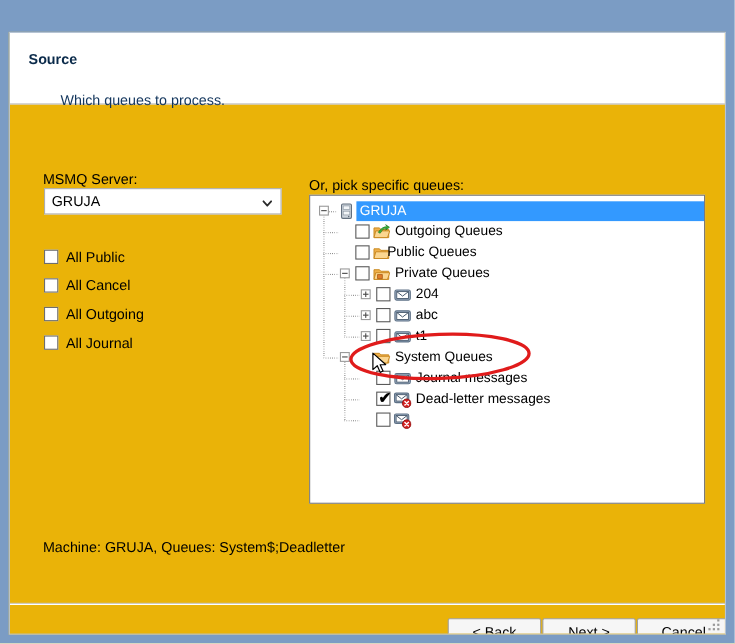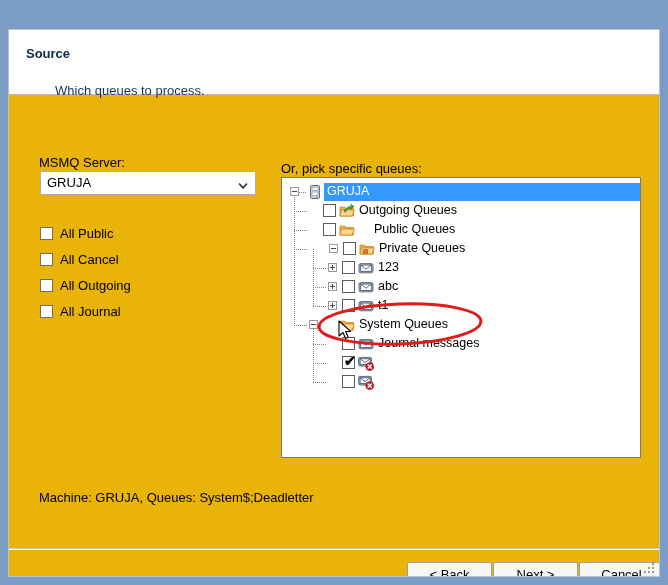--- a/index.html
+++ b/index.html
@@ -389,23 +389,23 @@
                 <path d="M5 8.2 Q8.5 2.6 13.2 3.2 L11.6 1.3 L15 3.6 L11.6 6.2 L12.6 4.4 Q8.8 4.1 6.6 9 Z" fill="#38b83a" stroke="#1d7d20" stroke-width="0.7"></path>
               </svg></span>
             <span class="tnode-label" style="left: 77px;">Outgoing Queues</span>
           </div>
           <div class="tnode" style="top: 43px; width: 358px;">
             <span class="tcb" style="left: 41px;"></span>
             <span class="ticon" style="left: 57px;"><svg width="16" height="16" viewBox="0 0 16 16">
                 <path d="M1 4.2 L6 4.2 L7.2 5.6 L14.4 5.6 L14.4 13 L1 13 Z" fill="#f0b04a" stroke="#c98a22" stroke-width="0.9"></path>
                 <path d="M2.6 6.9 L15.3 6.9 L13.3 13 L1 13 Z" fill="#fbd690" stroke="#c98a22" stroke-width="0.9"></path>
               </svg></span>
-            <span class="tnode-label" style="left: 92px;">Public Queues</span>
-          </div>
-          <div class="tnode" style="top: 62px; width: 358px; margin-left: 20px;">
+            <span class="tnode-label" style="left: 70px;">Public Queues</span>
+          </div>
+          <div class="tnode" style="top: 62px; width: 358px;">
             <span class="plusminus" style="left: 27px;">
               <span class="h"></span>
             </span>
             <span class="tcb" style="left: 41px;"></span>
             <span class="ticon" style="left: 57px;"><svg width="16" height="16" viewBox="0 0 16 16">
                 <path d="M1 4.2 L6 4.2 L7.2 5.6 L14.4 5.6 L14.4 13 L1 13 Z" fill="#f0b04a" stroke="#c98a22" stroke-width="0.9"></path>
                 <path d="M2.6 6.9 L15.3 6.9 L13.3 13 L1 13 Z" fill="#fbd690" stroke="#c98a22" stroke-width="0.9"></path>
                 <path d="M4.2 8.6 L8.6 8.6 L8.6 12.3 L4.2 12.3 Z" fill="#e07c28" stroke="#a85a12" stroke-width="0.7"></path>
               </svg></span>
             <span class="tnode-label" style="left: 77px;">Private Queues</span>
@@ -414,21 +414,21 @@
             <span class="plusminus" style="left: 46px;">
               <span class="h"></span>
               <span class="v"></span>
             </span>
             <span class="tcb" style="left: 60px;"></span>
             <span class="ticon" style="left: 76px;"><svg width="16" height="16" viewBox="0 0 16 16">
                 <rect x="1" y="3.6" width="14" height="9.2" rx="1.6" fill="#9fb0c4" stroke="#5e7186" stroke-width="1"></rect>
                 <rect x="2.7" y="5.1" width="10.6" height="6.3" fill="#ffffff" stroke="#46586c" stroke-width="0.8"></rect>
                 <path d="M2.7 5.1 L8 9.2 L13.3 5.1" fill="none" stroke="#46586c" stroke-width="0.9"></path>
               </svg></span>
-            <span class="tnode-label" style="left: 96px;">123</span>
+            <span class="tnode-label" style="left: 96px;">204</span>
           </div>
           <div class="tnode" style="top: 100px; width: 358px;">
             <span class="plusminus" style="left: 46px;">
               <span class="h"></span>
               <span class="v"></span>
             </span>
             <span class="tcb" style="left: 60px;"></span>
             <span class="ticon" style="left: 76px;"><svg width="16" height="16" viewBox="0 0 16 16">
                 <rect x="1" y="3.6" width="14" height="9.2" rx="1.6" fill="#9fb0c4" stroke="#5e7186" stroke-width="1"></rect>
                 <rect x="2.7" y="5.1" width="10.6" height="6.3" fill="#ffffff" stroke="#46586c" stroke-width="0.8"></rect>
@@ -472,20 +472,21 @@
             <span class="tcb" style="left: 60px;">
               <span class="tick">✔</span>
             </span>
             <span class="ticon" style="left: 76px;"><svg width="16" height="16" viewBox="0 0 16 16">
                 <rect x="0.6" y="2.4" width="13" height="8.6" rx="1.5" fill="#9fb0c4" stroke="#5e7186" stroke-width="1"></rect>
                 <rect x="2.1" y="3.8" width="10" height="5.8" fill="#ffffff" stroke="#46586c" stroke-width="0.8"></rect>
                 <path d="M2.1 3.8 L7.1 7.6 L12.1 3.8" fill="none" stroke="#46586c" stroke-width="0.9"></path>
                 <circle cx="11.7" cy="11.6" r="3.9" fill="#d42020" stroke="#8e1111" stroke-width="0.8"></circle>
                 <path d="M10.1 10 L13.3 13.2 M13.3 10 L10.1 13.2" stroke="#ffffff" stroke-width="1.3" stroke-linecap="round"></path>
               </svg></span>
+            <span class="tnode-label" style="left: 96px;">Dead-letter messages</span>
           </div>
           <div class="tnode" style="top: 195px; width: 358px;">
             <span class="tcb" style="left: 60px;"></span>
             <span class="ticon" style="left: 76px;"><svg width="16" height="16" viewBox="0 0 16 16">
                 <rect x="0.6" y="2.4" width="13" height="8.6" rx="1.5" fill="#9fb0c4" stroke="#5e7186" stroke-width="1"></rect>
                 <rect x="2.1" y="3.8" width="10" height="5.8" fill="#ffffff" stroke="#46586c" stroke-width="0.8"></rect>
                 <path d="M2.1 3.8 L7.1 7.6 L12.1 3.8" fill="none" stroke="#46586c" stroke-width="0.9"></path>
                 <circle cx="11.7" cy="11.6" r="3.9" fill="#d42020" stroke="#8e1111" stroke-width="0.8"></circle>
                 <path d="M10.1 10 L13.3 13.2 M13.3 10 L10.1 13.2" stroke="#ffffff" stroke-width="1.3" stroke-linecap="round"></path>
               </svg></span>

